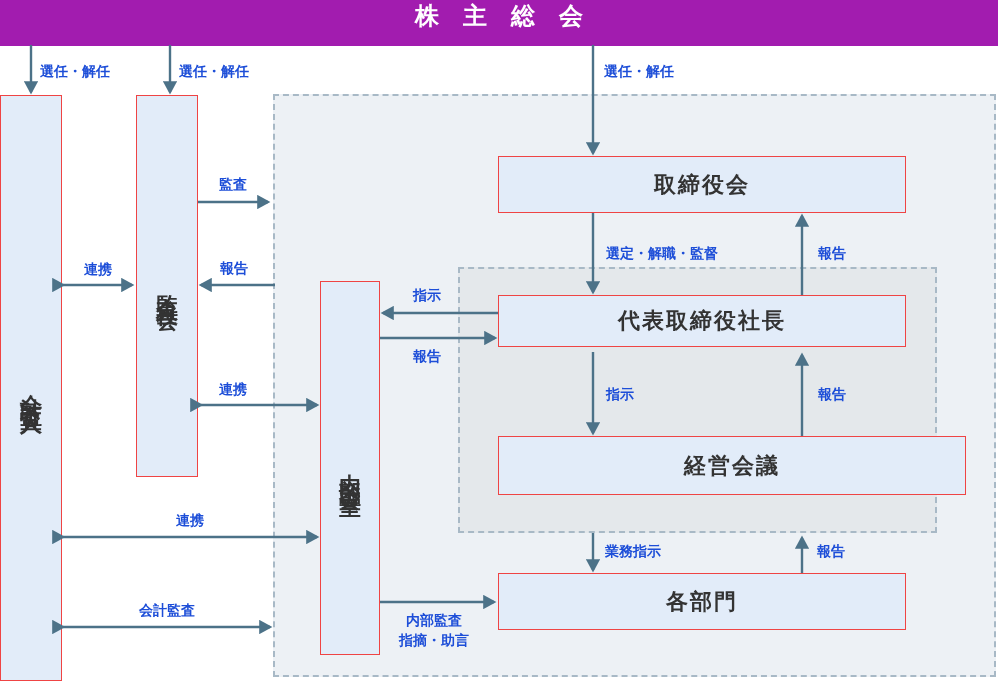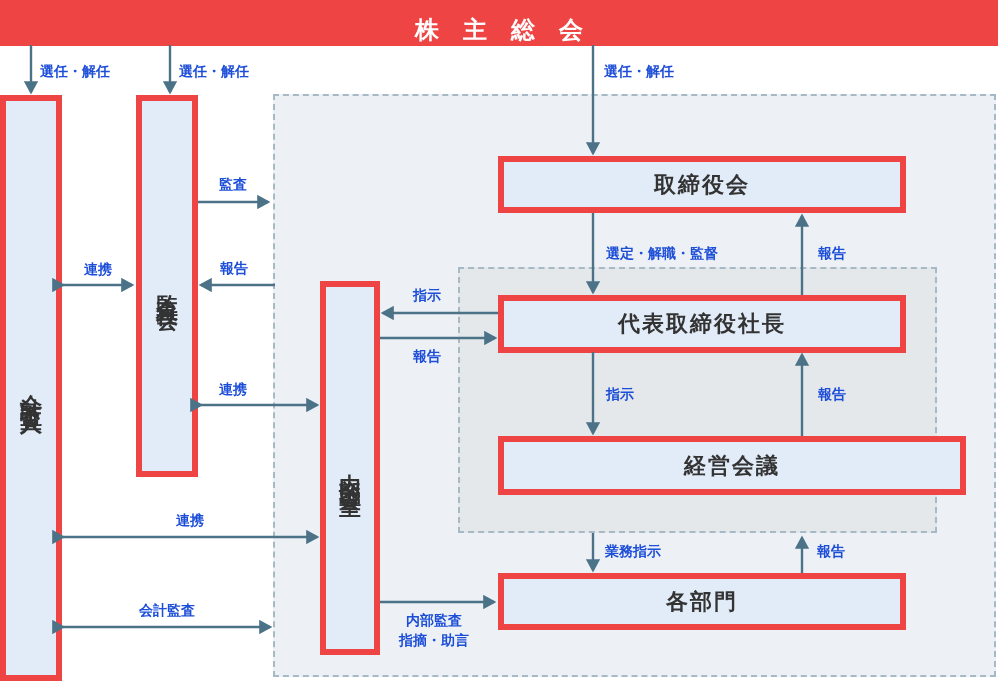--- a/index.html
+++ b/index.html
@@ -2,31 +2,31 @@
 <html><head>
 <meta charset="utf-8">
 <style>
   html,body { margin:0; padding:0; background:#fff; }
   .stage {
     position:relative; width:998px; height:681px; background:#ffffff;
     font-family:"DejaVu Sans", sans-serif; overflow:hidden; color:#333;
   }
   .header {
     position:absolute; left:0; top:0; width:998px; height:46px;
-    background:#ef4444; color:#fff;
-    display:flex; align-items:flex-end; justify-content:center;
+    background:#a21caf; color:#fff;
+    display:flex; align-items:flex-start; justify-content:center;
     font-size:24px; font-weight:bold; letter-spacing:24px; padding-left:24px;
     box-sizing:border-box;
   }
   .region { position:absolute; box-sizing:border-box; border:2px dashed #A8B9C6; }
   .region.outer { left:273px; top:94px; width:723px; height:583px; background:#EDF1F5; }
   .region.inner { left:458px; top:267px; width:479px; height:266px; background:#E4E8EB; }
   .box {
     position:absolute; box-sizing:border-box;
-    background:#E2ECF9; border:6px solid #ef4444;
+    background:#E2ECF9; border:1px solid #ef4444;
     display:flex; align-items:center; justify-content:center;
     color:#333; font-size:22px; font-weight:600; letter-spacing:2px;
   }
   .vtext { writing-mode:vertical-rl; letter-spacing:5px; }
   .lbl {
     position:absolute; font-size:14px; font-weight:600; color:#1d4ed8;
     white-space:nowrap; line-height:20px;
   }
   .lbl.c { transform:translateX(-50%); text-align:center; }
   .arrow-layer { position:absolute; left:0; top:0; pointer-events:none; }
@@ -49,21 +49,21 @@
   <div class="box" style="left:136px; top:95px; width:62px; height:382px;">
     <span class="vtext">監査役会</span>
   </div>
   <div class="box" style="left:320px; top:281px; width:60px; height:374px;">
     <span class="vtext">内部監査室</span>
   </div>
 
   <div class="box" style="left:498px; top:156px; width:408px; height:57px;">
     <span>取締役会</span>
   </div>
-  <div class="box" style="left:498px; top:295px; width:408px; height:58px;">
+  <div class="box" style="left:498px; top:295px; width:408px; height:52px;">
     <span>代表取締役社長</span>
   </div>
   <div class="box" style="left:498px; top:436px; width:468px; height:59px;">
     <span>経営会議</span>
   </div>
   <div class="box" style="left:498px; top:573px; width:408px; height:57px;">
     <span>各部門</span>
   </div>
 
   <div class="lbl" style="left:40px; top:61px;">選任・解任</div>

